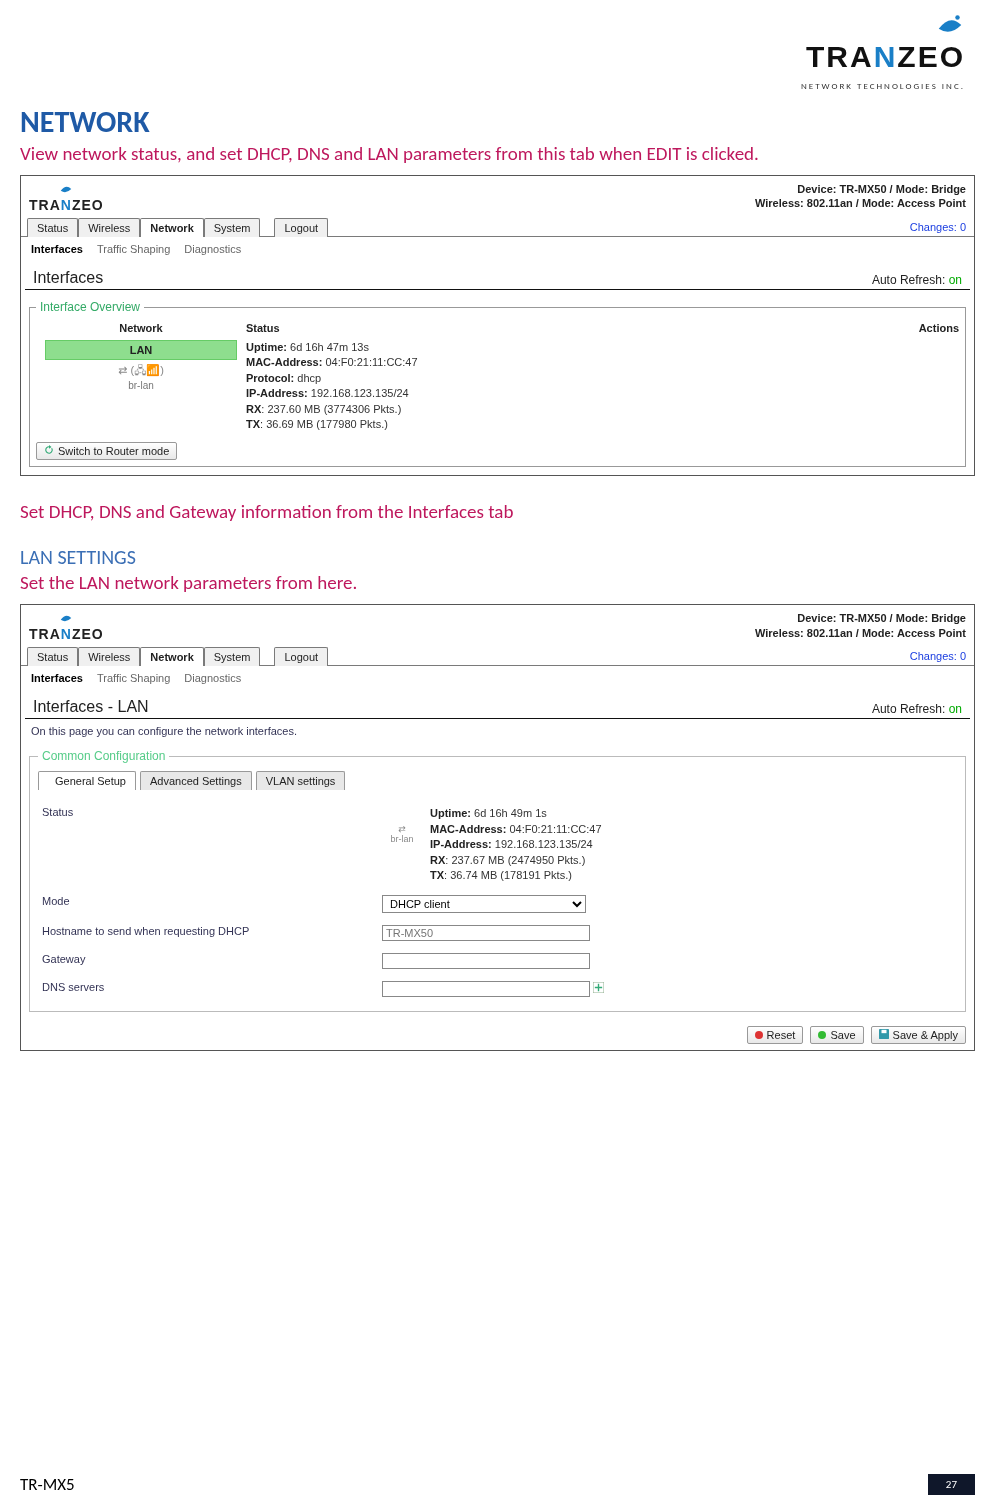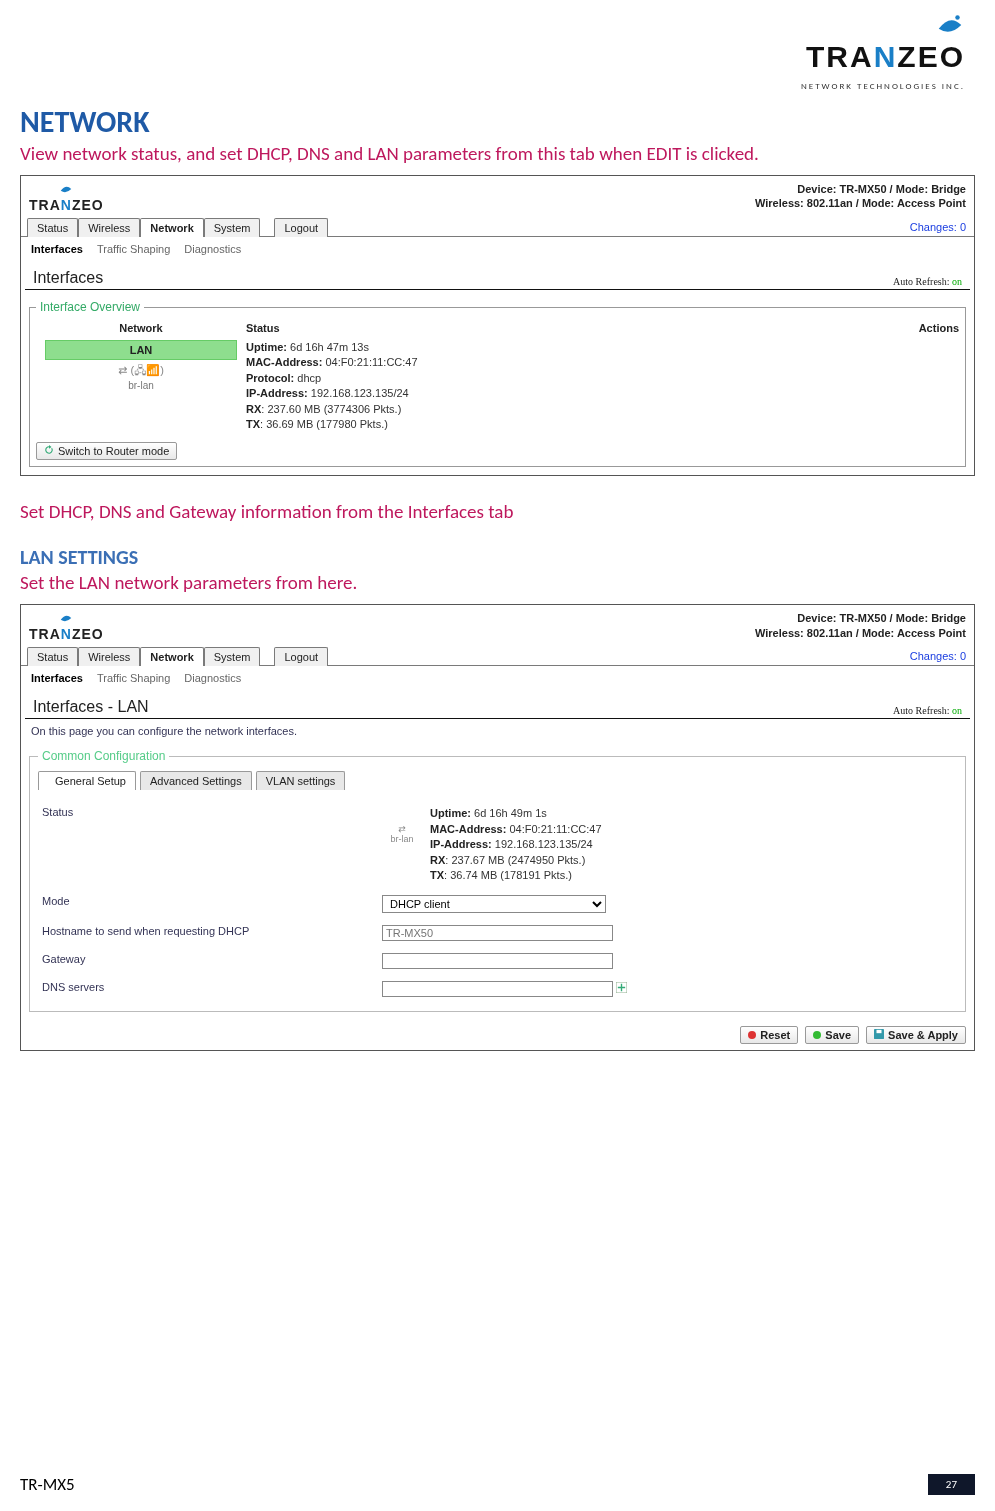--- a/index.html
+++ b/index.html
@@ -16,21 +16,21 @@
     text-align: right;
     padding-right: 10px;
   }
   .logo-big { font-family: Arial Black, sans-serif; letter-spacing: 2px; font-size: 30px; font-weight: 900; color:#111; }
   .logo-sub { font-size: 9px; letter-spacing: 2px; color:#333; }
   .logo-n { color:#1a7fc7; }
   .logo-swoosh { display:inline-block; }
   .logo-swoosh svg { width:30px; height:30px; vertical-align:middle; }
 
   .h1 { color:#1f5aa6; font-size: 30px; font-weight:700; margin-top:10px; margin-bottom:2px; }
-  .h2 { color:#3b6fb5; font-size: 20px; font-weight:700; margin-top:22px; margin-bottom:0; }
+  .h2 { color:#3b6fb5; font-size: 20px; font-weight:400; margin-top:22px; margin-bottom:0; }
   .body-text { font-size: 19px; color:#be185d; margin:2px 0 10px 0; }
 
   
   .panel {
     border:1px solid #555;
     background:#fff;
     font-family: Tahoma, Arial, sans-serif;
     font-size: 11px;
     color:#222;
     position: relative;
@@ -54,21 +54,21 @@
   .main-tab.active { background:#fff; font-weight:700; }
   .main-tab.spaced { margin-left:14px; }
   .changes { margin-left:auto; color:#1a3de0; font-size:11px; padding:4px 8px 3px 0; }
 
   .sub-tabs { display:flex; gap:6px; padding:4px 0 0 6px; font-size:11px; }
   .sub-tab { padding:2px 4px; color:#666; cursor:pointer; }
   .sub-tab.active { color:#000; font-weight:700; }
 
   .section-title-row { display:flex; justify-content:space-between; align-items:flex-end; padding:12px 8px 2px 8px; border-bottom:1px solid #111; margin:0 4px; }
   .section-title { font-size:16px; font-weight:400; }
-  .auto-refresh { font-size:10px;font-family:Liberation Serif, serif; }
+  .auto-refresh { font-size:12px; }
   .auto-refresh .on { color:#0a0; }
 
   fieldset.overview {
     border:1px solid #999; margin:10px 8px 8px 8px; padding:8px 6px 6px 6px;
     position:relative;
   }
   fieldset.overview > legend { color:#3a6; font-size:12px; padding:0 4px; }
 
   .ov-row { display:flex; align-items:flex-start; }
   .col-net { width:210px; text-align:center; }
@@ -104,27 +104,27 @@
   }
   .inner-tab.active { background:#fff;padding-left:16px; }
 
   .form-row { display:flex; align-items:flex-start; padding:6px 4px; font-size:11px; }
   .form-label { width:340px; color:#335; }
   .form-value { flex:1; }
   .form-value input[type=text], .form-value select {
     font-size:11px; padding:1px 3px; border:1px solid #888; background:#fff;
     box-sizing:border-box;
   }
-  .form-value select { width:224px; }
-  .form-value input[type=text] { width:231px; }
+  .form-value select { width:204px; }
+  .form-value input[type=text] { width:208px; }
   .status-block { display:flex; align-items:flex-start; gap:8px; }
   .status-block .brlan { font-size:9px; color:#888; text-align:center; padding-top:18px; width:40px; }
 
   .footer-buttons { text-align:right; padding:6px 8px; font-size:11px; }
-  .footer-buttons .btn { margin-left:4px;font-weight:bold; }
+  .footer-buttons .btn { margin-left:4px; }
   .icon-dot { width:8px; height:8px; border-radius:50%; display:inline-block; }
 
   
   .page-footer {
     position:absolute; bottom:16px; left:20px; right:20px;
     display:flex; justify-content:space-between; align-items:center;
     font-size:17px;
   }
   .page-footer .pn-box {
     background:#0f172a; color:#fff; padding:4px 18px; font-size:11px;

